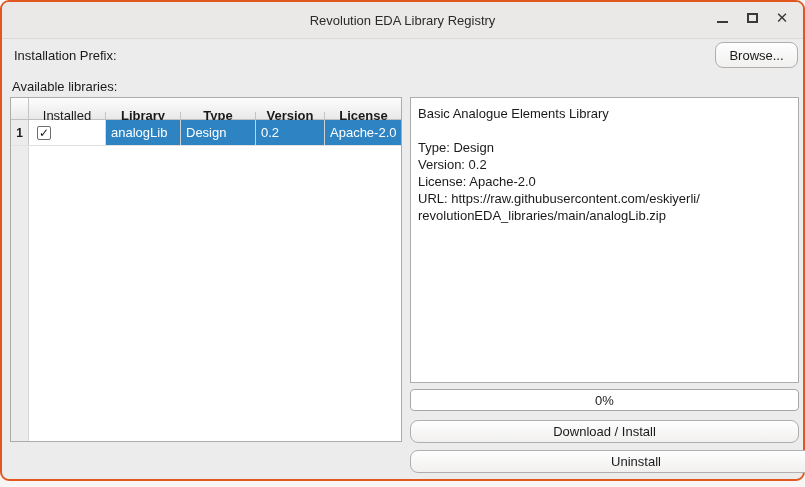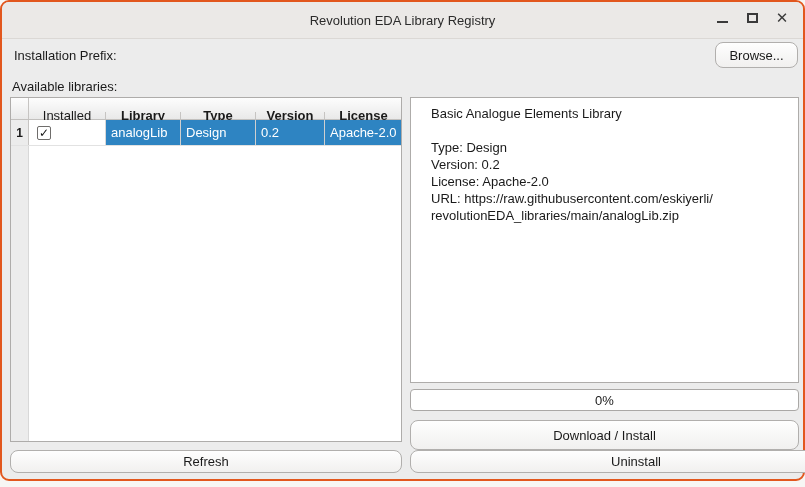--- a/index.html
+++ b/index.html
@@ -81,33 +81,33 @@
     display:flex; align-items:center; justify-content:center;
     font-size:12px; color:#111; line-height:1;
   }
   .tfill { flex:1; display:flex; }
   .vh-fill { width:18px; flex:none; background:#ececec; border-right:1px solid #d8d8d8; }
   .body-fill { flex:1; background:#fff; }
 
   
   .descbox {
     position:absolute; left:408px; top:95px; width:389px; height:286px;
-    background:#fff; border:1px solid #aeacaa; padding:7px 20px;
+    background:#fff; border:1px solid #aeacaa; padding:7px 7px;
     font-size:13px; color:#1a1a1a; overflow:hidden;
   }
   .desc-line { min-height:17px; line-height:17px; white-space:nowrap; }
 
   
   .progress {
     position:absolute; left:408px; top:387px; width:389px; height:22px;
     background:#fff; border:1px solid #aaa8a6; border-radius:4px;
     display:flex; align-items:center; justify-content:center;
     font-size:13px; color:#1a1a1a;
   }
-  .btn-download { position:absolute; left:408px; top:418px; width:389px; height:30px; }
+  .btn-download { position:absolute; left:408px; top:418px; width:389px; height:23px; }
   .btn-uninstall { position:absolute; left:408px; top:448px; width:452px; height:23px; }
   .btn-refresh { position:absolute; left:8px; top:448px; width:392px; height:23px; }
 </style>
 </head>
 <body>
 
 <div class="window">
 
   <div class="titlebar">
     <div class="title">Revolution EDA Library Registry</div>
@@ -161,15 +161,14 @@
     <div class="desc-line">License: Apache-2.0</div>
     <div class="desc-line">URL: https://raw.githubusercontent.com/eskiyerli/</div>
     <div class="desc-line">revolutionEDA_libraries/main/analogLib.zip</div>
   </div>
 
   <div class="progress">
     <span>0%</span>
   </div>
   <button class="btn btn-download">Download / Install</button>
   <button class="btn btn-uninstall">Uninstall</button>
-  <button class="btn btn-refresh">Refresh</button>
 
 </div>
 
 </body></html>

